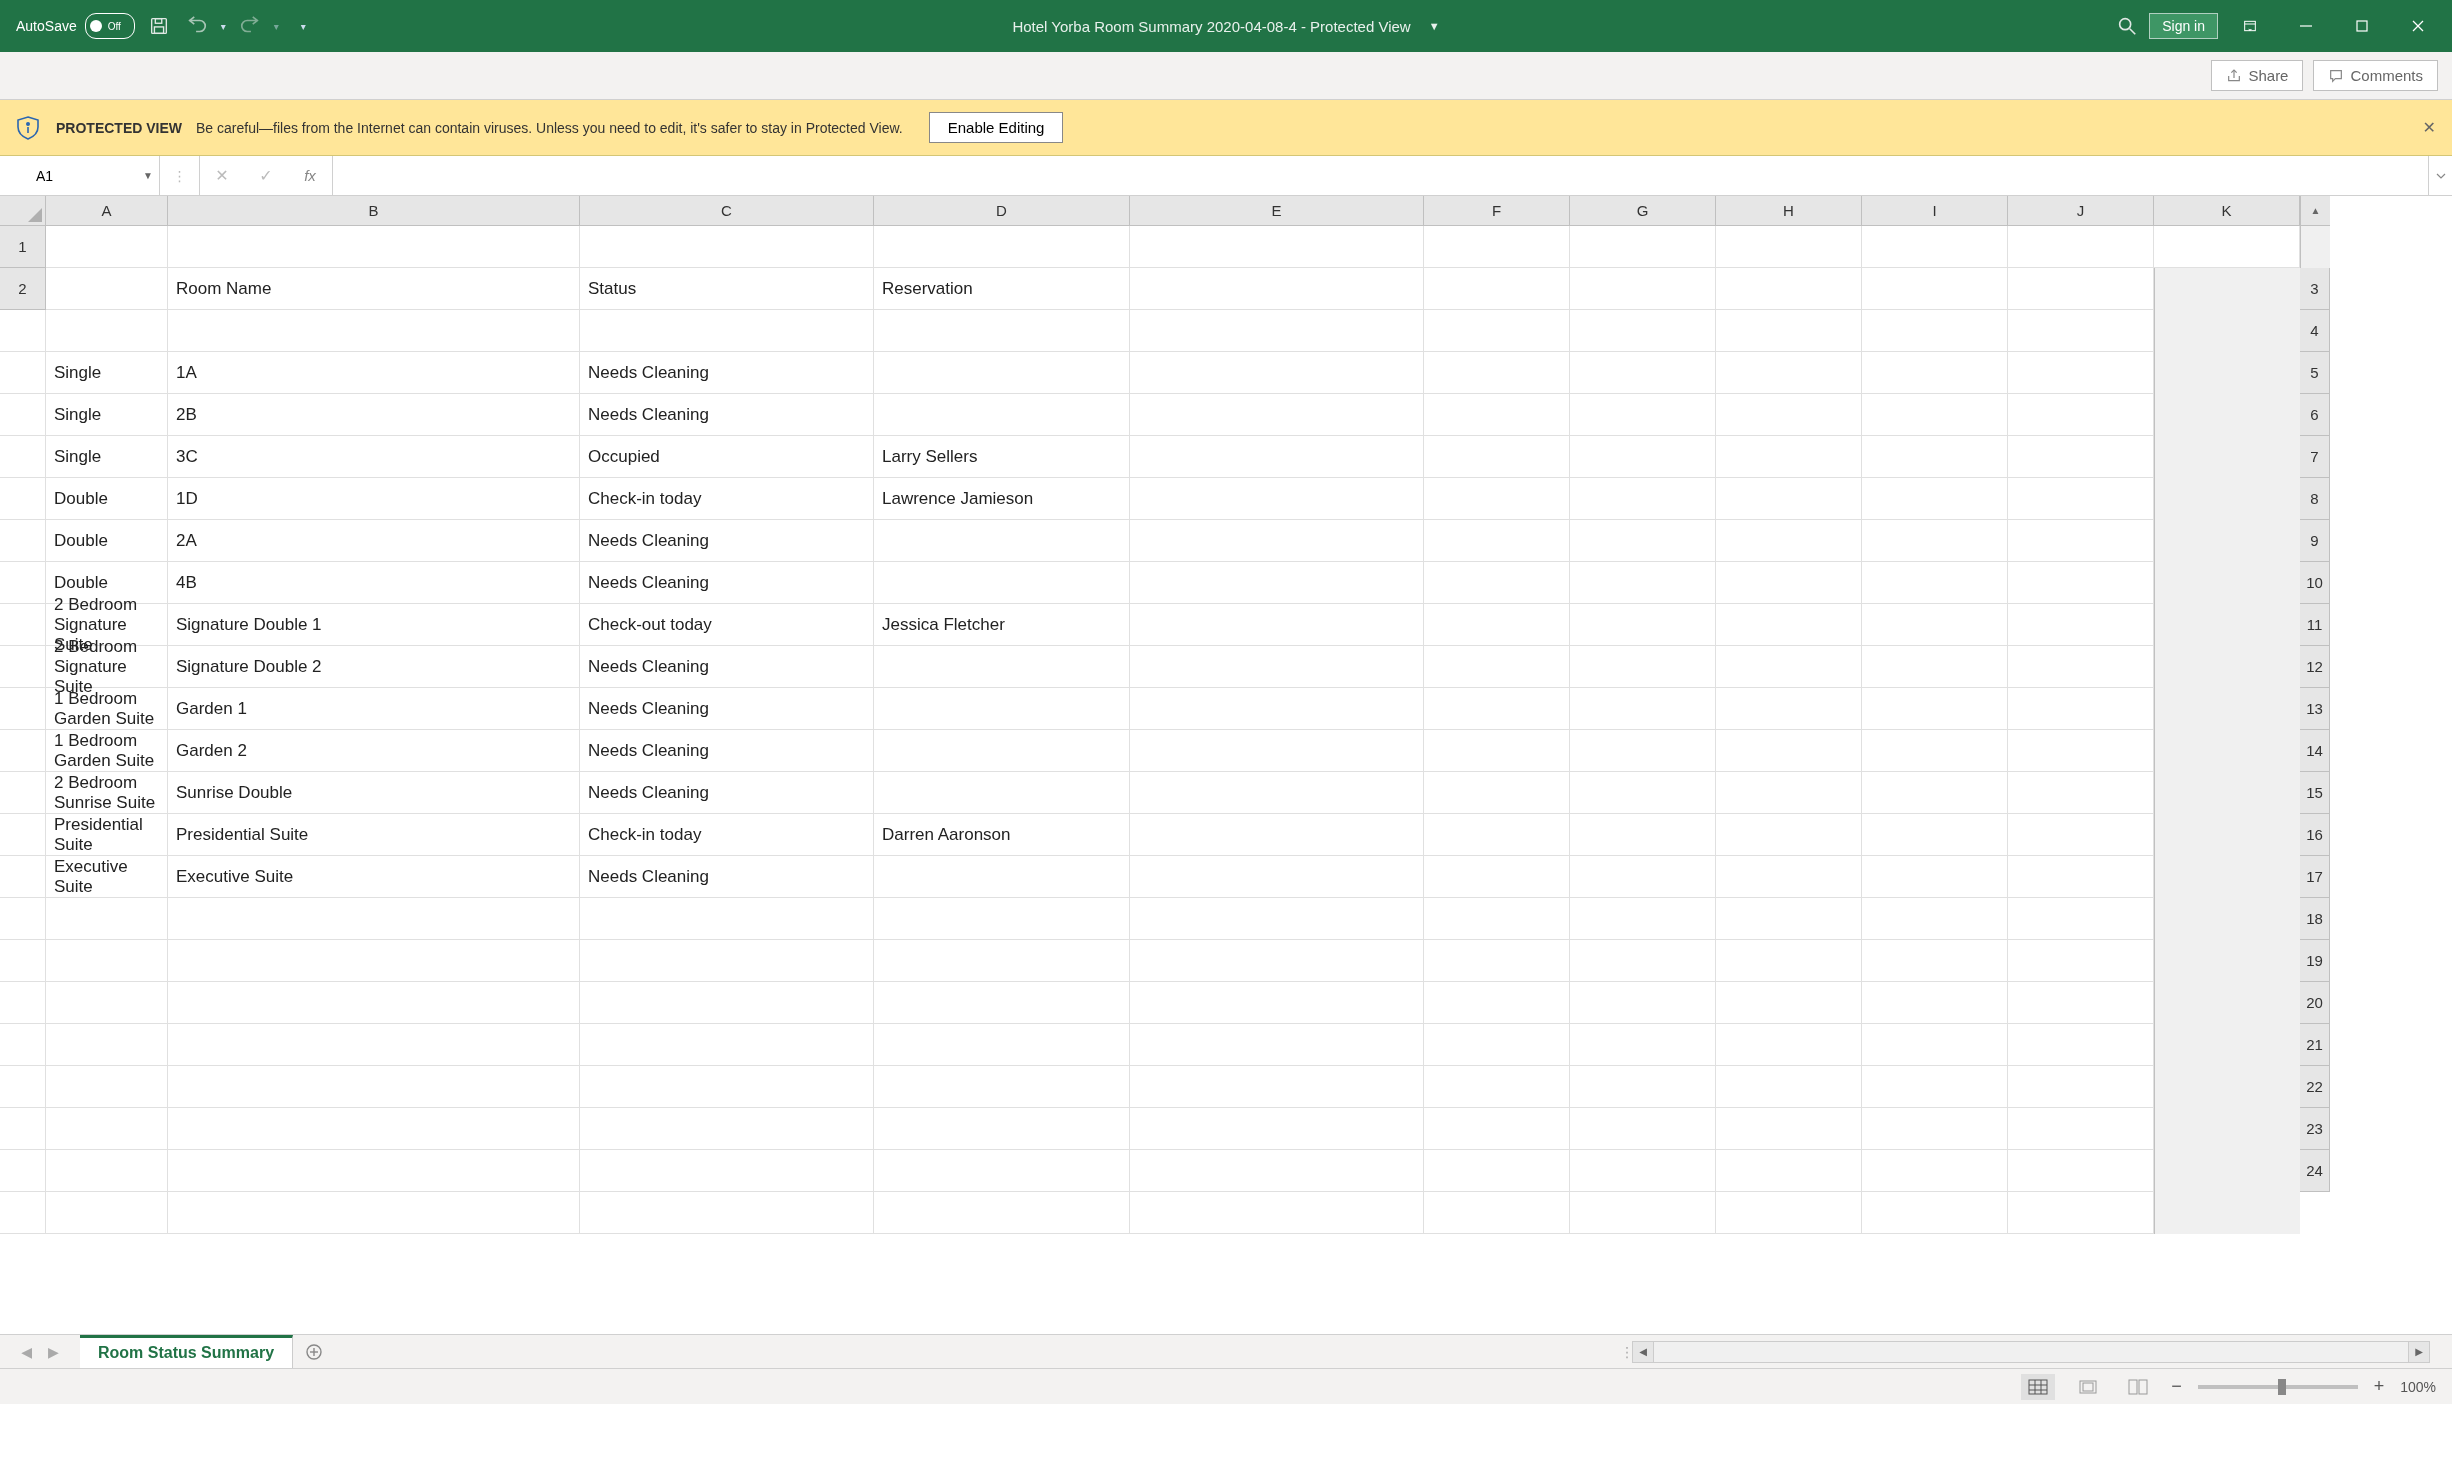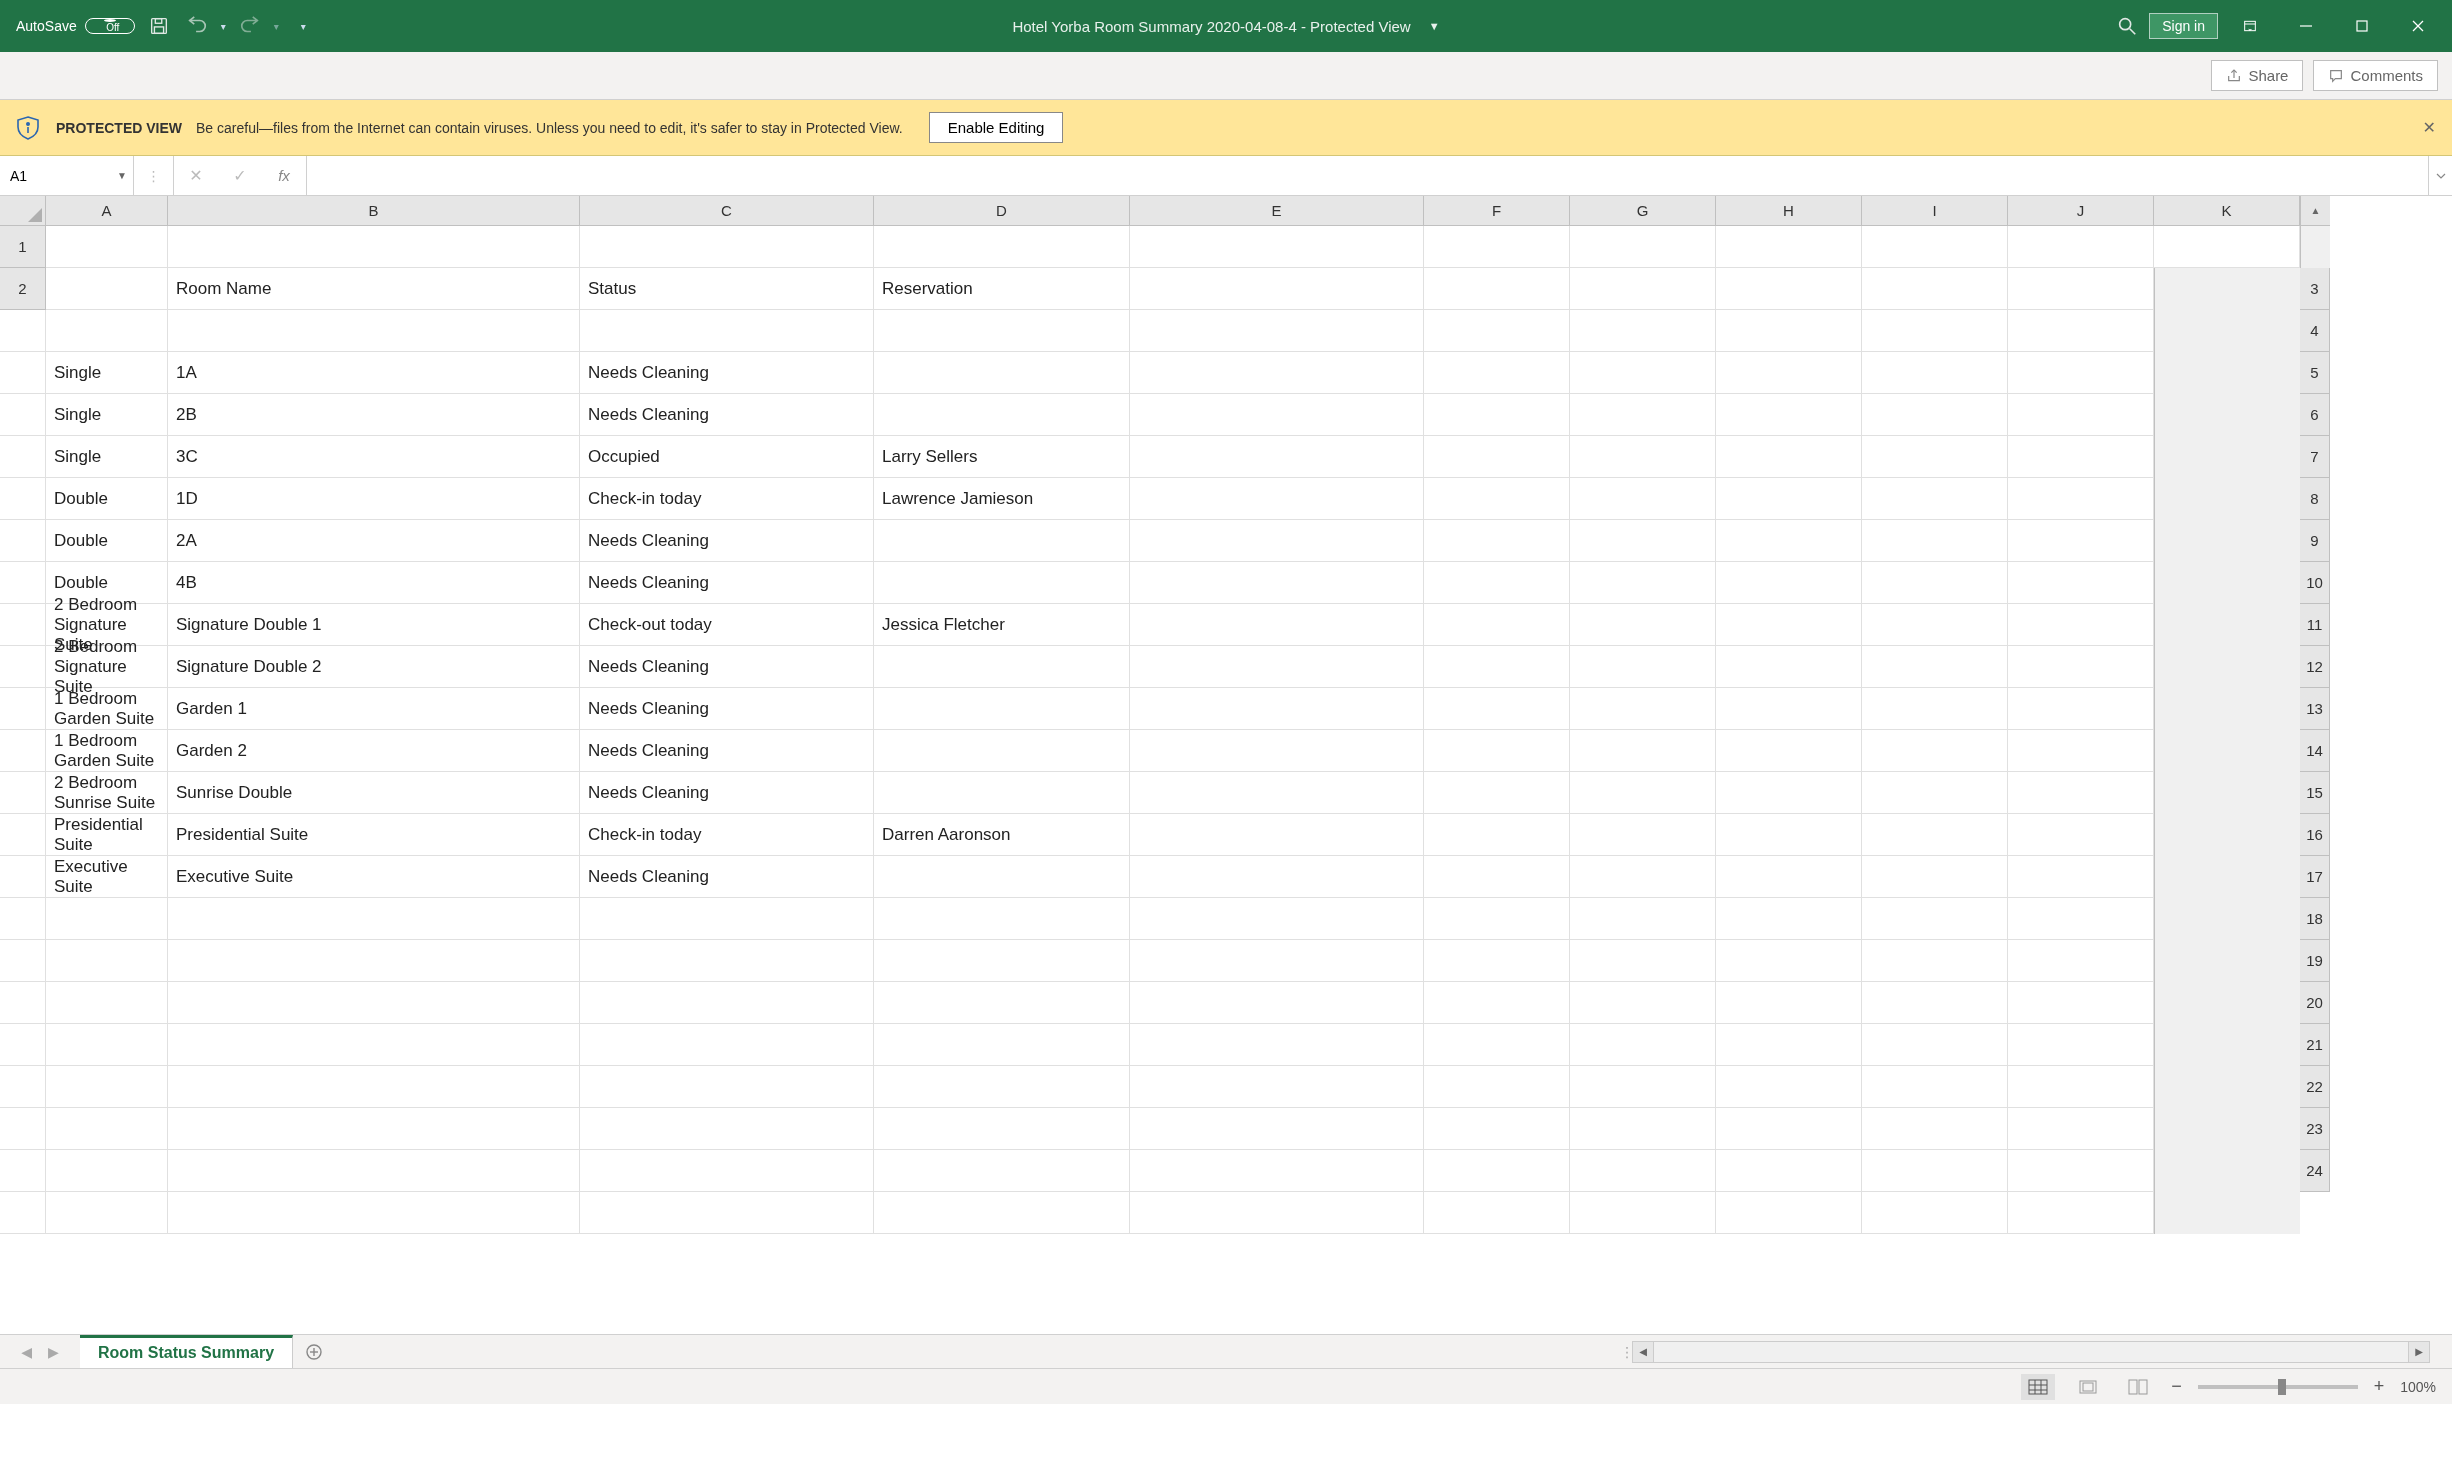--- a/index.html
+++ b/index.html
@@ -2,21 +2,21 @@
 <html><head>
 <meta charset="utf-8">
 <style>
   * { box-sizing: border-box; margin: 0; padding: 0; }
   body { font-family: "Segoe UI", Arial, sans-serif; font-size: 14px; background: #fff; overflow: hidden; width: 2452px; height: 1482px; }
   
   
   .titlebar { background: #217346; height: 52px; display: flex; align-items: center; color: #fff; padding: 0 10px; position: relative; }
   .titlebar-left { display: flex; align-items: center; gap: 10px; }
   .autosave { display: flex; align-items: center; gap: 8px; font-size: 14px; margin-left: 6px; }
-  .autosave-toggle { width: 50px; height: 16px; border: 1.5px solid #fff; border-radius: 11px; display: flex; align-items: center; padding: 0 4px; position: relative; flex-direction: column; }
+  .autosave-toggle { width: 50px; height: 26px; border: 1.5px solid #fff; border-radius: 11px; display: flex; align-items: center; padding: 0 4px; position: relative; }
   .autosave-toggle .knob { width: 12px; height: 12px; background: #fff; border-radius: 50%; }
   .autosave-toggle .off { color: #fff; font-size: 10px; margin-left: 6px; }
   .tb-icon { width: 28px; height: 28px; display: flex; align-items: center; justify-content: center; color: #e0e8e4; }
   .tb-icon svg { width: 22px; height: 22px; }
   .doc-title { position: absolute; left: 50%; transform: translateX(-50%); display: flex; align-items: center; gap: 18px; font-size: 15px; color: #e8f0ec; }
   .titlebar-right { position: absolute; right: 10px; display: flex; align-items: center; gap: 8px; }
   .signin-btn { background: #3e9665; border: 1px solid #b0d0c0; color: #fff; padding: 4px 12px; font-size: 14px; }
   .win-ctrl { width: 48px; height: 32px; display: flex; align-items: center; justify-content: center; color: #fff; }
   .win-ctrl svg { width: 16px; height: 16px; }
   
@@ -28,21 +28,21 @@
   
   
   .protected-bar { background: #ffe699; height: 56px; display: flex; align-items: center; padding: 0 14px; border-bottom: 1px solid #d4c676; position: relative; }
   .pv-icon { width: 28px; height: 28px; margin-right: 14px; }
   .pv-title { font-weight: 600; color: #333; margin-right: 14px; }
   .pv-msg { color: #333; }
   .pv-btn { margin-left: 26px; background: #fff; border: 1px solid #888; padding: 6px 18px; font-size: 15px; }
   .pv-close { position: absolute; right: 16px; color: #666; font-size: 16px; cursor: pointer; }
   
   
-  .fx-row { height: 40px; display: flex; align-items: stretch; border-bottom: 1px solid #d0d0d0; background: #fff; }
+  .fx-row { height: 40px; display: flex; align-items: stretch; border-bottom: 1px solid #d0d0d0; background: #fff; padding-left: 26px; }
   .name-box { width: 134px; border-right: 1px solid #d0d0d0; display: flex; align-items: center; padding: 0 10px; position: relative; }
   .name-box .dd { position: absolute; right: 6px; color: #666; font-size: 10px; }
   .fx-sep { width: 40px; border-right: 1px solid #d0d0d0; display: flex; align-items: center; justify-content: center; color: #bbb; }
   .fx-btns { display: flex; align-items: center; border-right: 1px solid #d0d0d0; }
   .fx-btn { width: 44px; display: flex; align-items: center; justify-content: center; color: #bbb; font-size: 16px; }
   .fx-label { width: 44px; display: flex; align-items: center; justify-content: center; font-style: italic; color: #888; font-size: 15px; }
   .fx-input { flex: 1; padding: 0 8px; }
   .fx-expand { width: 24px; display: flex; align-items: center; justify-content: center; color: #888; border-left: 1px solid #d0d0d0; }
   
   

